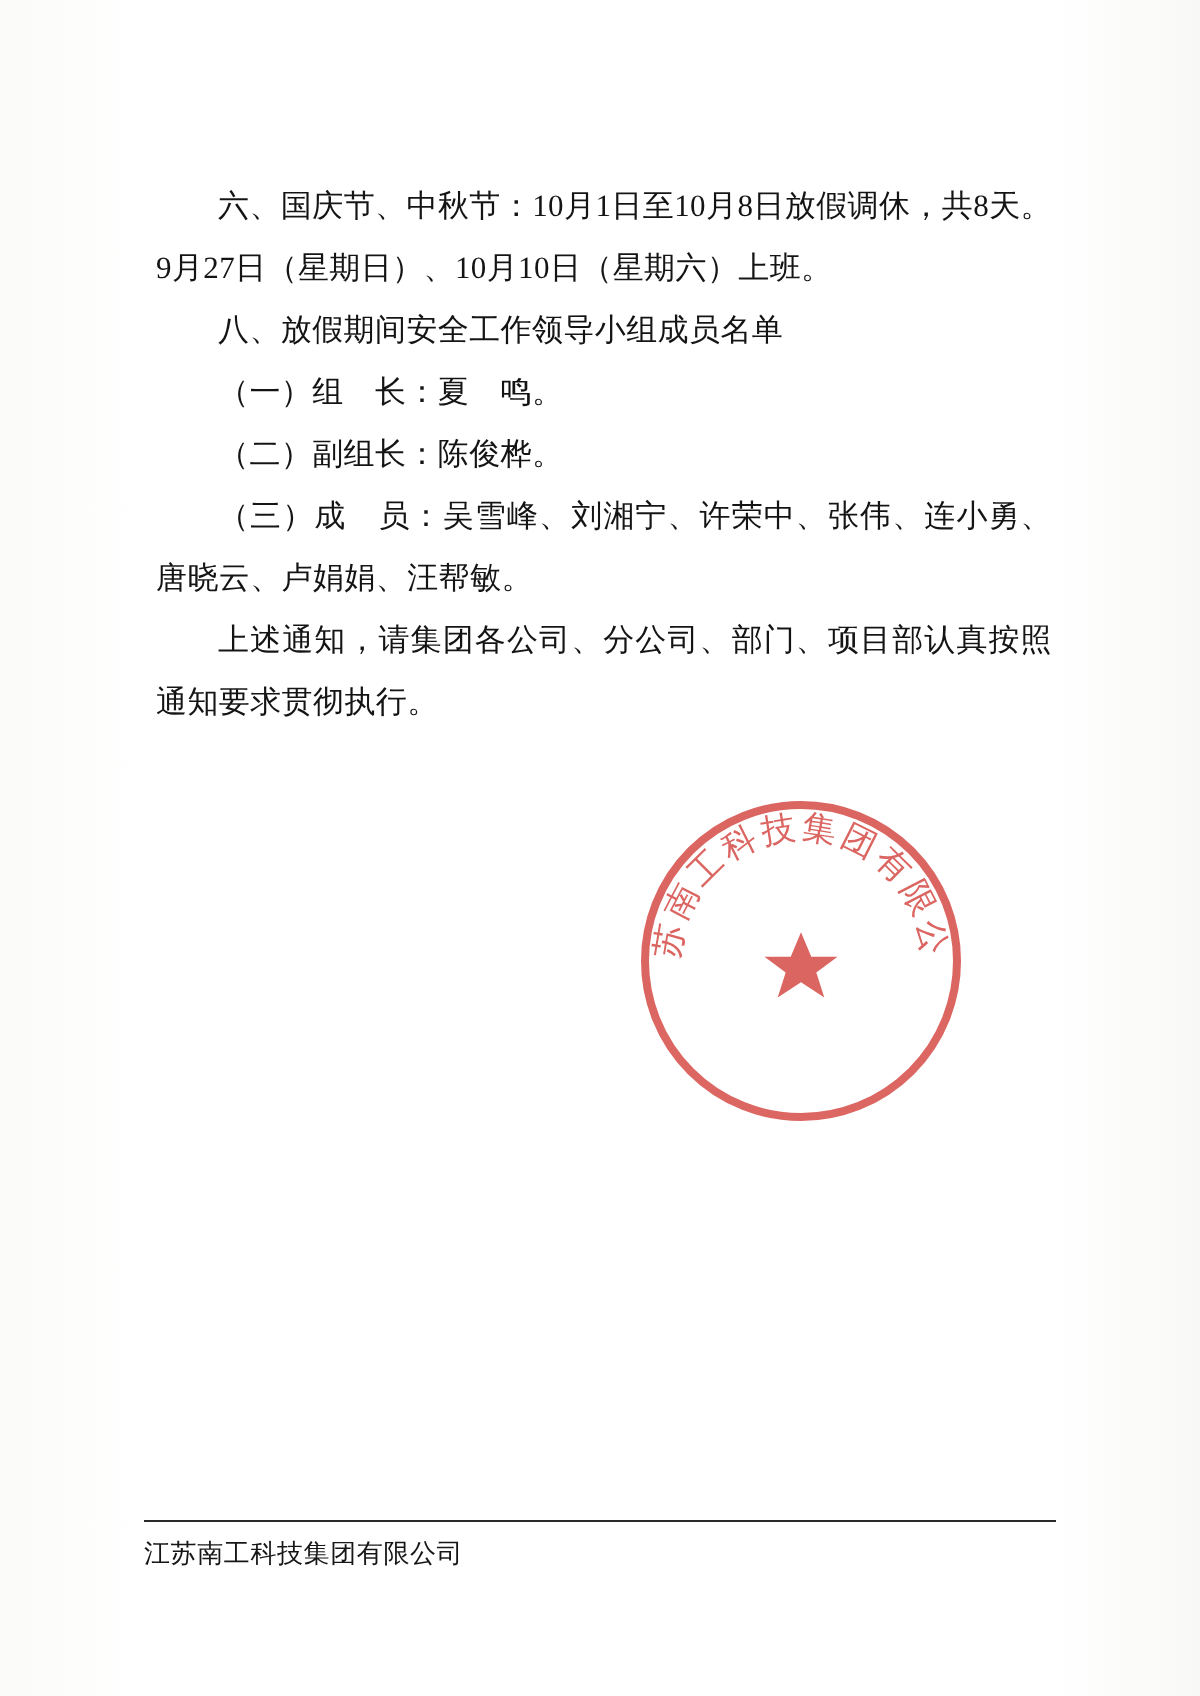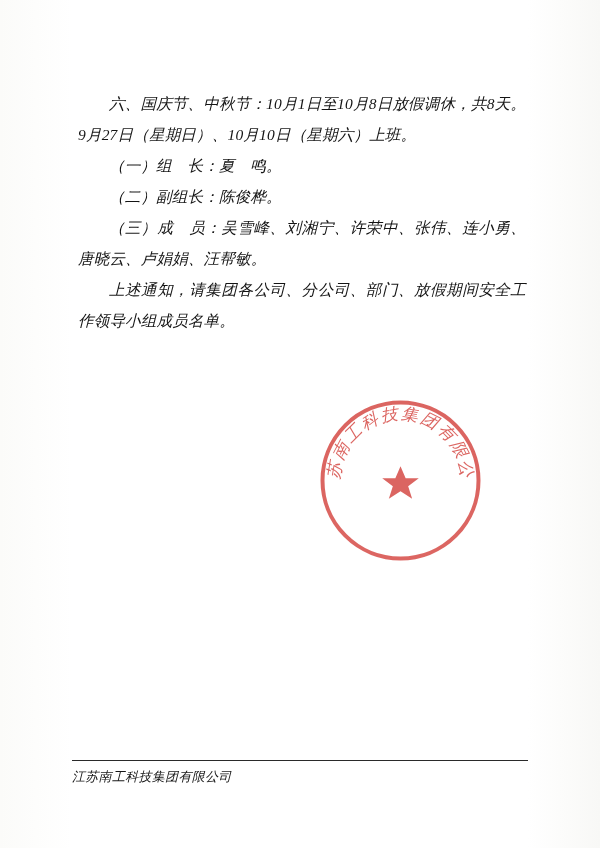--- a/index.html
+++ b/index.html
@@ -14,21 +14,20 @@
     color: #1a1a1a;
     overflow: hidden;
     position: relative;
   }
   .page {
     position: relative;
     width: 600px;
     height: 848px;
     background: #fdfdfc;
     box-sizing: border-box;
-    font-style: italic;
   }
   
   .page::before {
     content: "";
     position: absolute;
     inset: 0;
     background: linear-gradient(to right, #fbfbf9 0%, #ffffff 12%, #ffffff 88%, #f8f8f6 100%);
     pointer-events: none;
   }
   .body-text {
@@ -91,24 +90,25 @@
   .footer-left { white-space: nowrap; }
   .footer-right { white-space: nowrap; padding-right: 52px; }
 </style>
 </head>
 <body>
 
 <div class="page">
 
   <div class="body-text">
     <p class="para">六、国庆节、中秋节：10月1日至10月8日放假调休，共8天。9月27日（星期日）、10月10日（星期六）上班。</p>
+    <p class="para">八、放假期间安全工作领导小组成员名单</p>
     <p class="para">（一）组　长：夏　鸣。</p>
     <p class="para">（二）副组长：陈俊桦。</p>
     <p class="para">（三）成　员：吴雪峰、刘湘宁、许荣中、张伟、连小勇、唐晓云、卢娟娟、汪帮敏。</p>
-    <p class="para">上述通知，请集团各公司、分公司、部门、放假期间安全工作领导小组成员名单。</p>
+    <p class="para">上述通知，请集团各公司、分公司、部门、项目部认真按照通知要求贯彻执行。</p>
   </div>
 
 
   <div class="seal">
     <svg width="165" height="165" viewBox="0 0 165 165" xmlns="http://www.w3.org/2000/svg">
       <g opacity="0.82">
         <circle cx="82.5" cy="82.5" r="78" fill="none" stroke="#d4443f" stroke-width="4"></circle>
         <path id="sealArc" d="M 82.5,82.5 m -61,0 a 61,61 0 1,1 122,0" fill="none" stroke="none"></path>
         <text font-size="17" fill="#d4443f" font-family="'Liberation Serif', serif" letter-spacing="2">
           <textPath href="#sealArc" startOffset="50%" text-anchor="middle">江苏南工科技集团有限公司</textPath>

